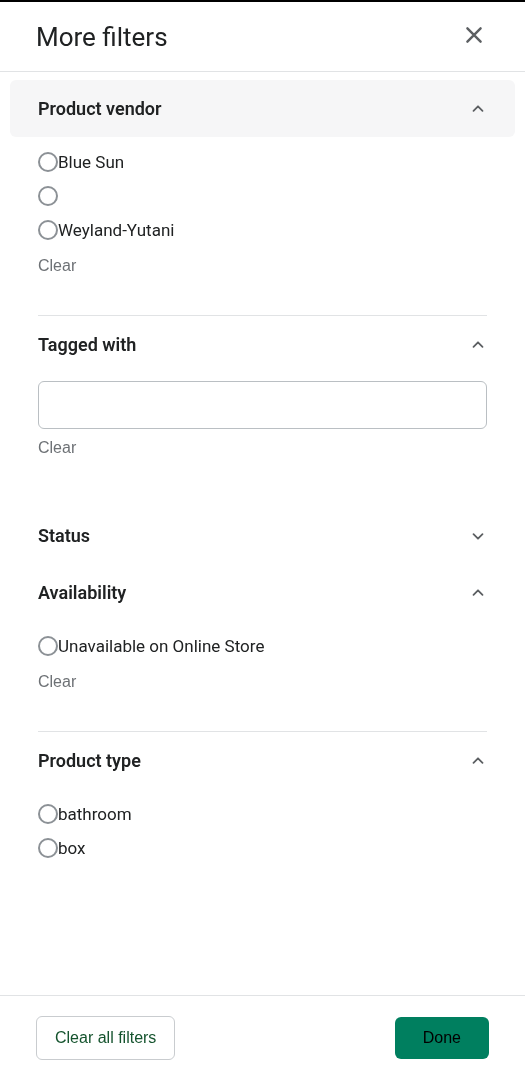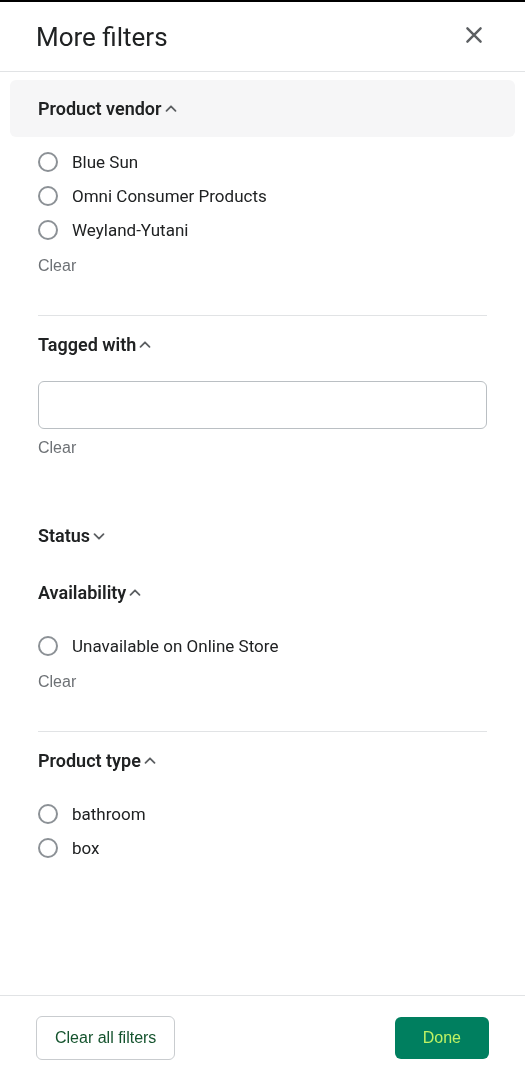--- a/index.html
+++ b/index.html
@@ -46,20 +46,21 @@
       flex: 1;
       overflow-y: scroll;
       padding: 0;
     }
     .scroll-inner {
       padding: 0 10px 0 10px;
     }
     .section-header {
       display: flex;
       align-items: center;
+      justify-content: space-between;
       padding: 18px 28px 18px 28px;
       cursor: pointer;
       border-radius: 6px;
     }
     .section-header.shaded {
       background: #f6f6f7;
       margin-top: 8px;
     }
     .section-title {
       font-size: 18px;
@@ -69,21 +70,20 @@
     .chevron {
       color: #5c5f62;
       display: flex;
     }
     .section-body {
       padding: 8px 28px 20px 28px;
     }
     .radio-row {
       display: flex;
       align-items: center;
-      gap: 14px;
       padding: 7px 0;
       cursor: pointer;
     }
     .radio-circle {
       width: 20px;
       height: 20px;
       border: 2px solid #8c9196;
       border-radius: 50%;
       flex-shrink: 0;
       position: relative;
@@ -131,21 +131,21 @@
       background: #fff;
       border: 1px solid #c9cccf;
       color: #14532d;
       font-size: 16px;
       padding: 12px 18px;
       border-radius: 6px;
       cursor: pointer;
     }
     .done-btn {
       background: #007f5f;
-      color: #bef264;
+      color: #000000;
       border: none;
       font-size: 16px;
       padding: 12px 28px;
       border-radius: 6px;
       cursor: pointer;
       font-weight: 500;
     }
     
     .scroll-area::-webkit-scrollbar { width: 16px; }
     .scroll-area::-webkit-scrollbar-track { background: #f1f1f1; }
@@ -180,21 +180,20 @@
             </svg>
         </span>
       </div>
       <div class="section-body">
         <div class="radio-row">
           <span class="radio-circle"></span>
           <span class="radio-label">Blue Sun</span>
         </div>
         <div class="radio-row">
           <span class="radio-circle"></span>
-          <span class="radio-label">Omni Consumer Products</span>
         </div>
         <div class="radio-row">
           <span class="radio-circle"></span>
           <span class="radio-label">Weyland-Yutani</span>
         </div>
         <button class="clear-link">Clear</button>
       </div>
 
       <hr class="divider">
 

